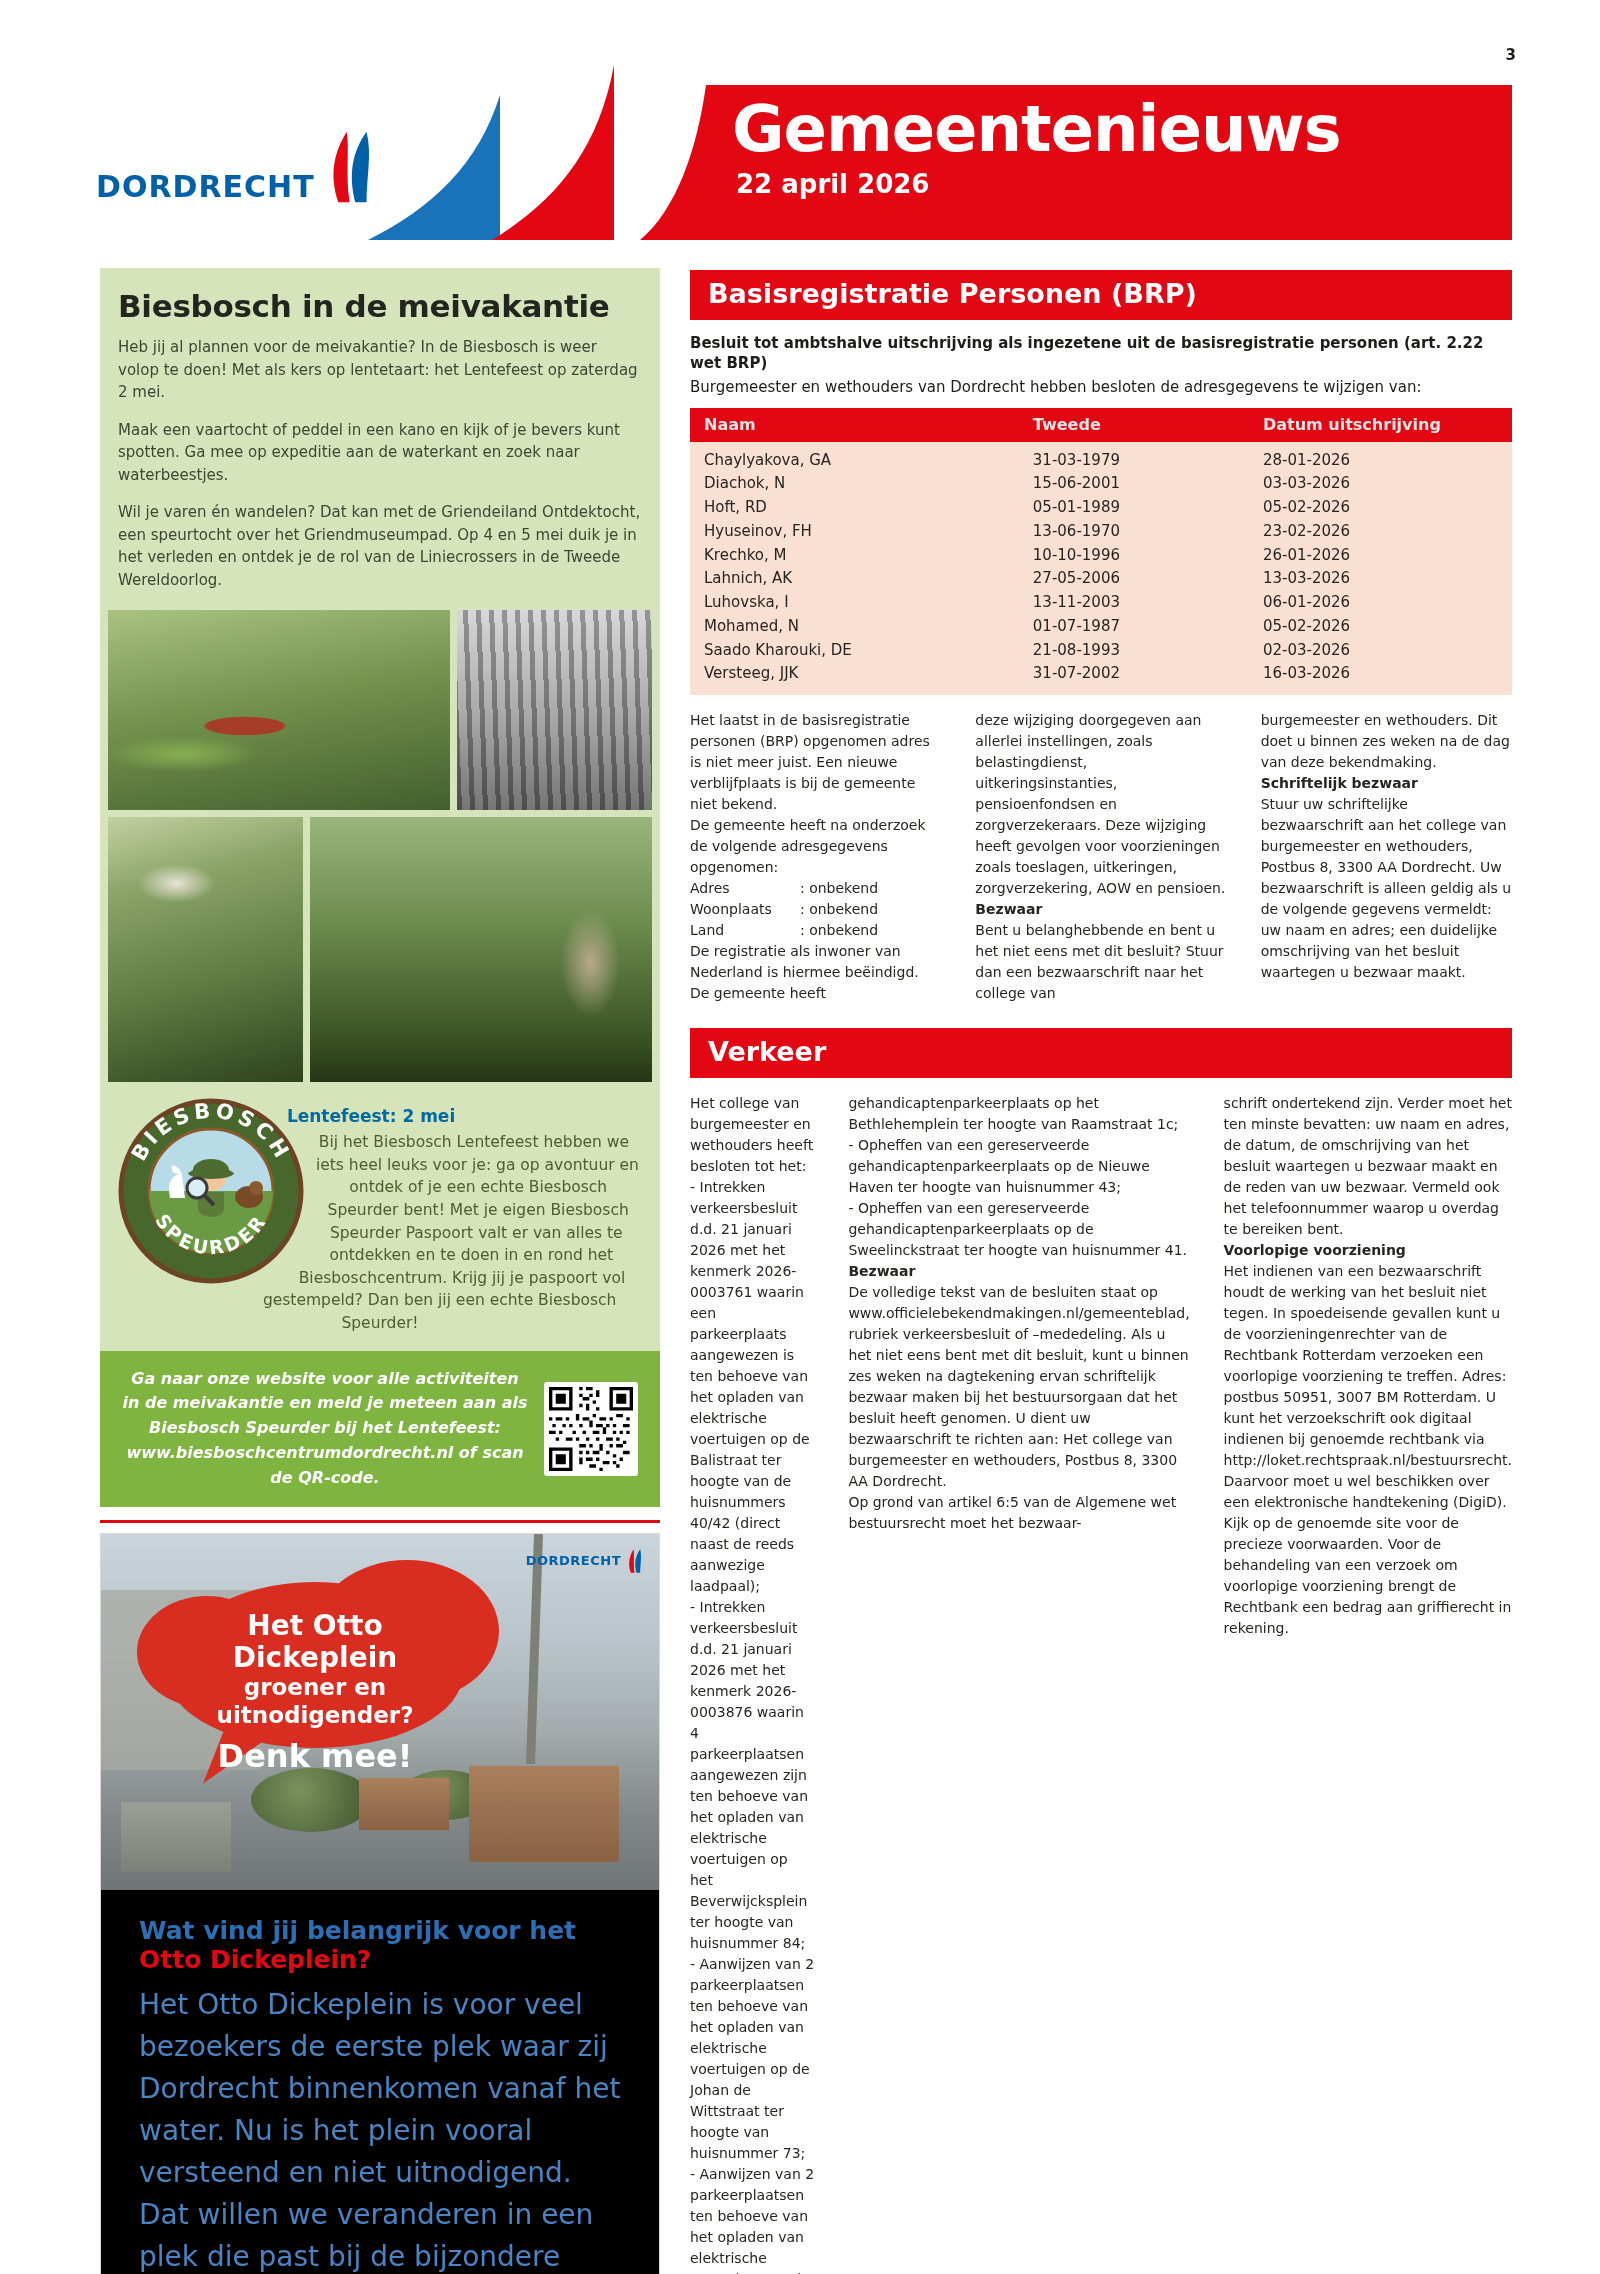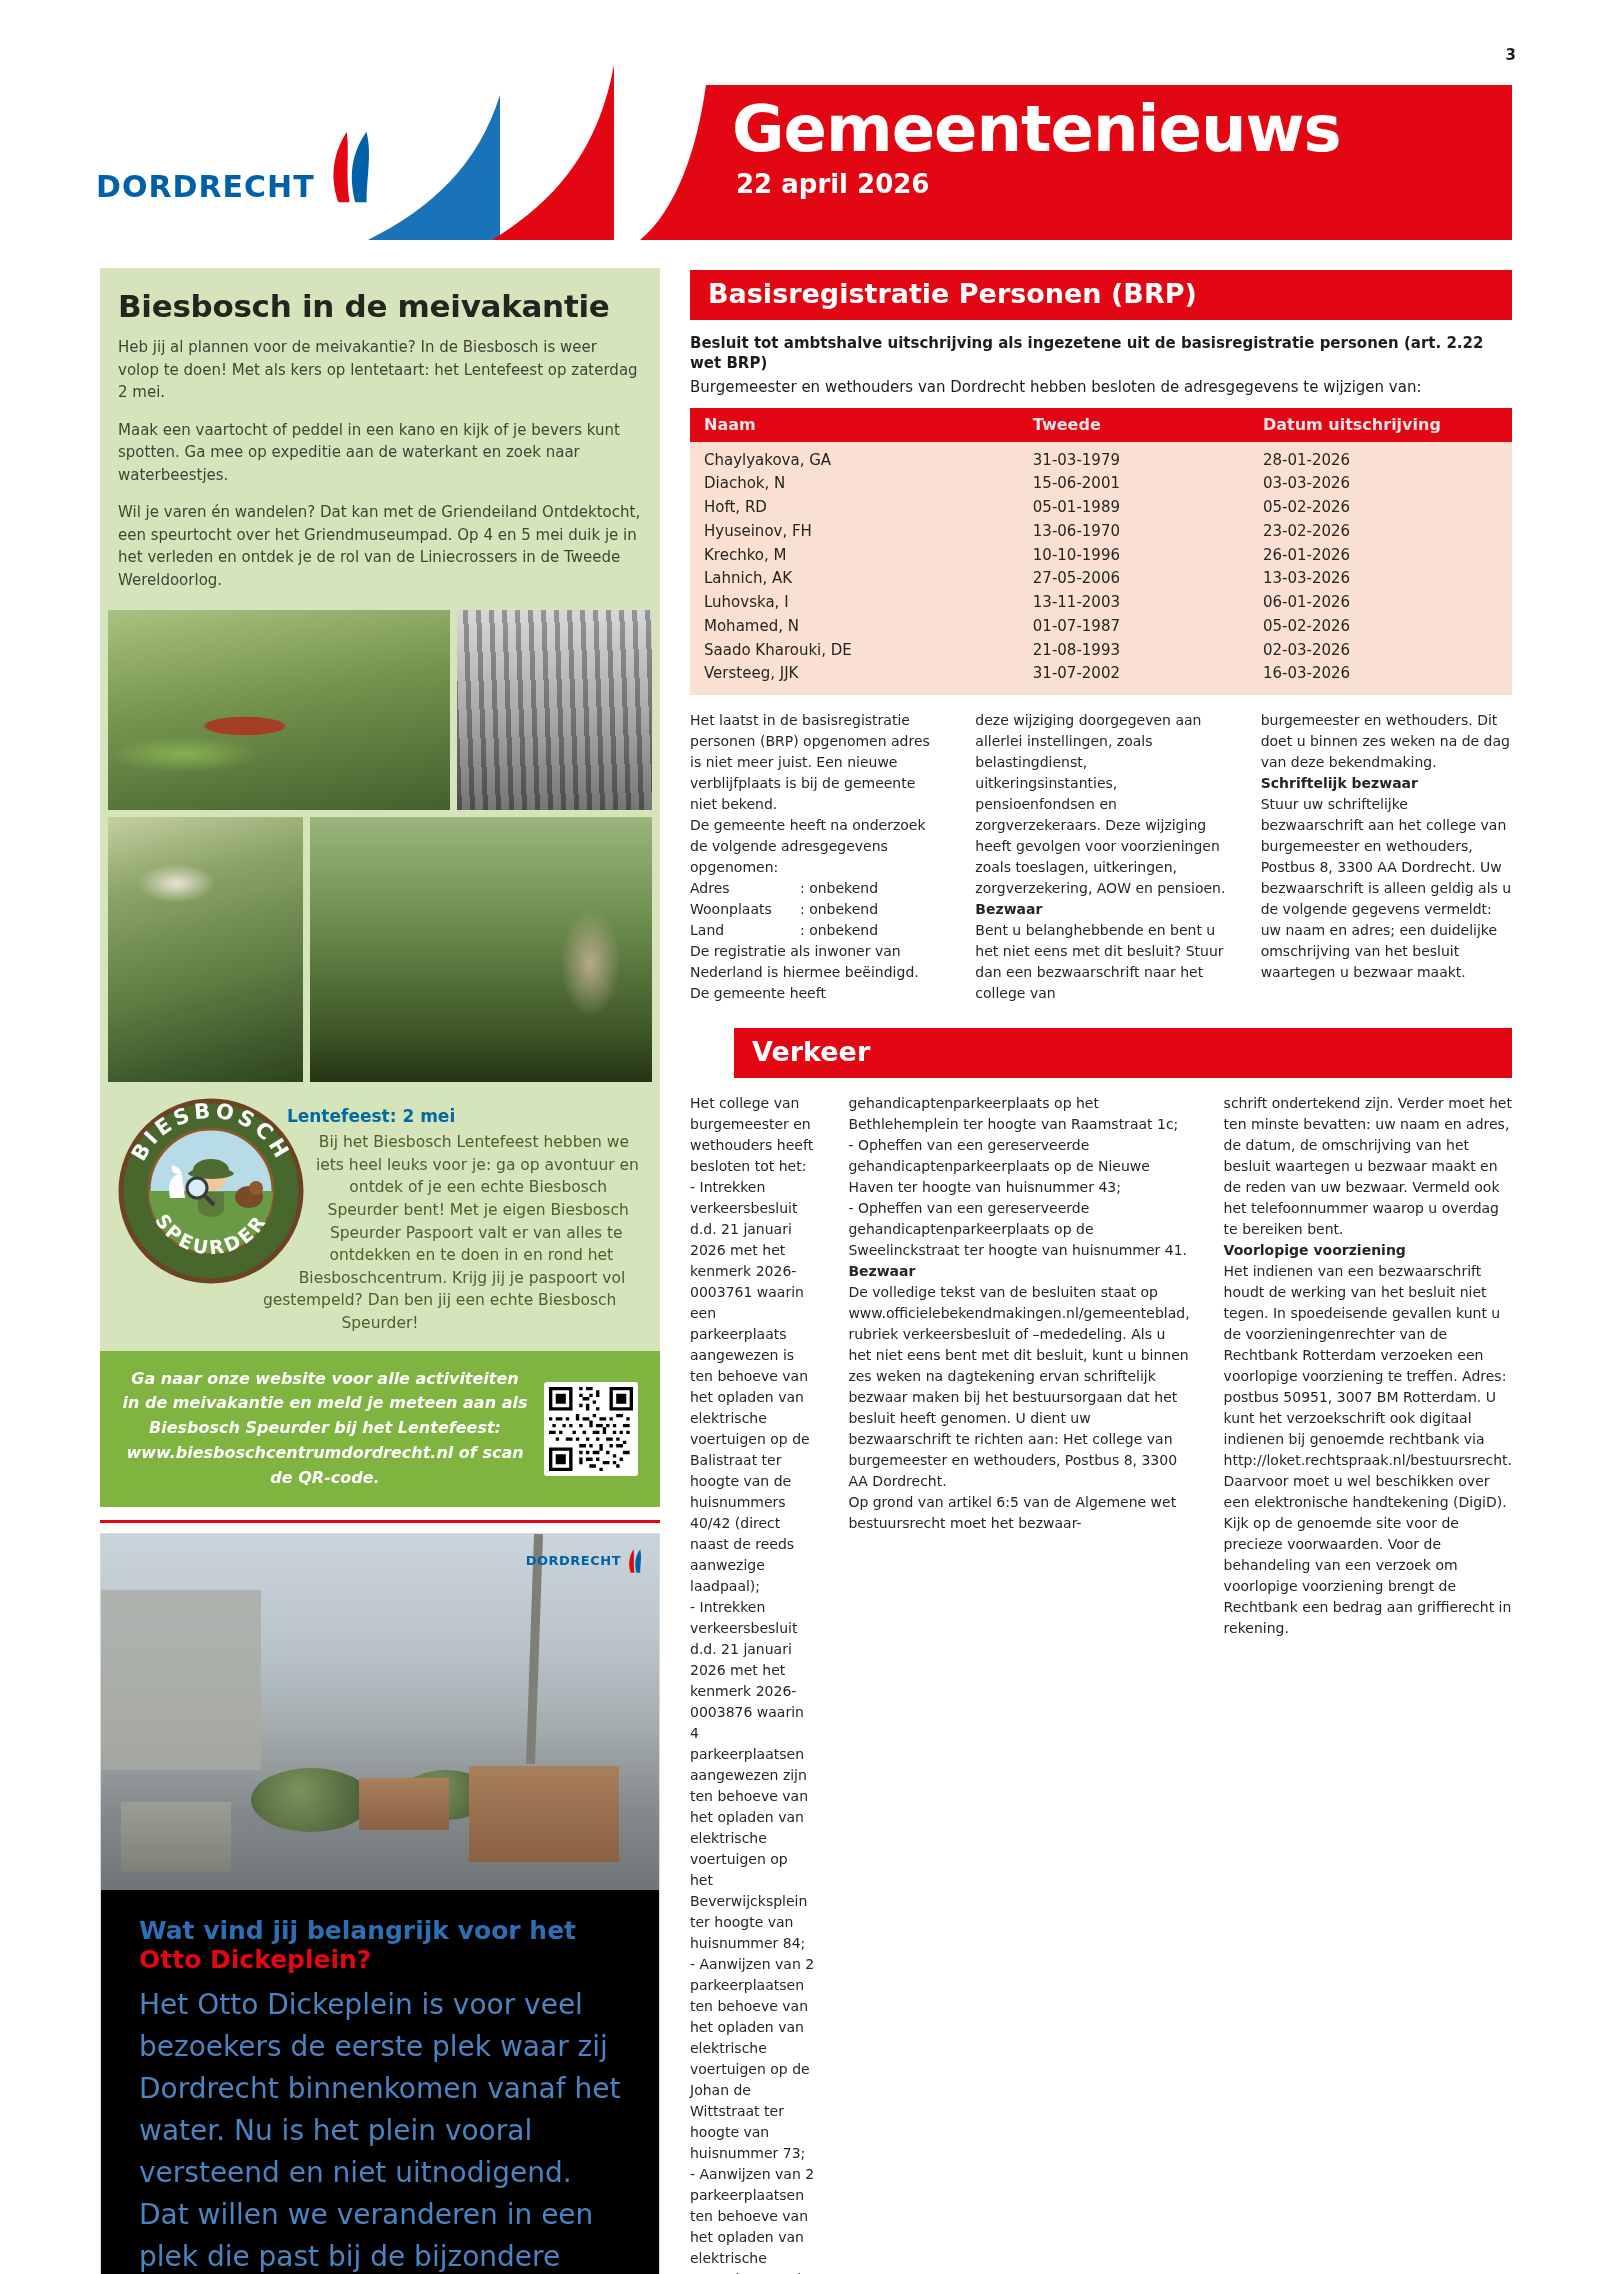--- a/index.html
+++ b/index.html
@@ -82,21 +82,21 @@
   .bluebox{position:relative;height:186px;background:#4d7eb2;}
   .cta{position:absolute;left:58px;top:14px;width:252px;background:#e63227;border-radius:16px;
        padding:15px 18px 13px;color:#fff;}
   .cta-l{font-size:20px;font-weight:bold;line-height:1.3;}
   .bq{position:absolute;right:96px;top:16px;background:#fff;border-radius:8px;padding:8px;width:104px;height:104px;}
   .bq svg{width:88px;height:88px;display:block;}
 
   
   #right{position:absolute;left:690px;top:270px;width:822px;}
   .banner{background:#e30613;color:#fff;font-weight:bold;font-size:27px;padding:8px 18px 11px;}
-  .banner.mt2{margin-top:24px;margin-left:44px;}
+  .banner.mt2{margin-top:24px;}
   .b-int{font-size:15px;font-weight:bold;margin:13px 0 4px;line-height:1.35;}
   .b-int2{font-size:15px;margin:0 0 12px;}
   table.tbl{width:100%;border-collapse:collapse;font-size:15px;}
   .tbl th{background:#e30613;color:#e5e5e5;text-align:left;font-size:16px;padding:7px 14px 8px;}
   .tbl td{background:#fadfd3;padding:1px 14px;line-height:1.45;color:#262420;}
   .tbl tbody tr:first-child td{padding-top:8px;}
   .tbl tbody tr:last-child td{padding-bottom:10px;}
   .cw1{width:40%;} .cw2{width:28%;} .cw3{width:32%;}
   .cols{display:flex;gap:34px;margin-top:15px;}
   .c{flex:1;font-size:14px;line-height:1.5;color:#262620;}
@@ -198,20 +198,28 @@
         <div class="planter p1"></div>
         <div class="planter p2"></div>
         <div class="planter p3"></div>
         <div class="minilogo">
           <span class="ltxt">DORDRECHT</span>
           <svg viewBox="0 0 34 50">
             <path d="M8,50 C2,32 4,16 14,0 C16,14 13,30 16,50 Z" fill="#e30613"></path>
             <path d="M20,50 C15,30 18,14 28,0 C32,16 28,32 28,50 Z" fill="#0060a8"></path>
           </svg>
         </div>
+        <div class="bubble">
+          <div class="btail"></div>
+          <div class="btxt">
+            <div class="bl1">Het Otto Dickeplein</div>
+            <div class="bl2">groener en uitnodigender?</div>
+            <div class="bl3">Denk mee!</div>
+          </div>
+        </div>
       </div>
 
       <div class="otto-text">
         <h2><span>Wat vind jij belangrijk voor het </span><span class="red">Otto Dickeplein?</span></h2>
         <p>Het Otto Dickeplein is voor veel bezoekers de eerste plek waar zij Dordrecht binnenkomen vanaf het water. Nu is het plein vooral versteend en niet uitnodigend. Dat willen we veranderen in een plek die past bij de bijzondere ligging aan het water. Voor bewoners, ondernemers en bezoekers.</p>
       </div>
 
       <div class="bluebox">
         <div class="cta">
           <div class="cta-l">Scan de QR-code en</div>

